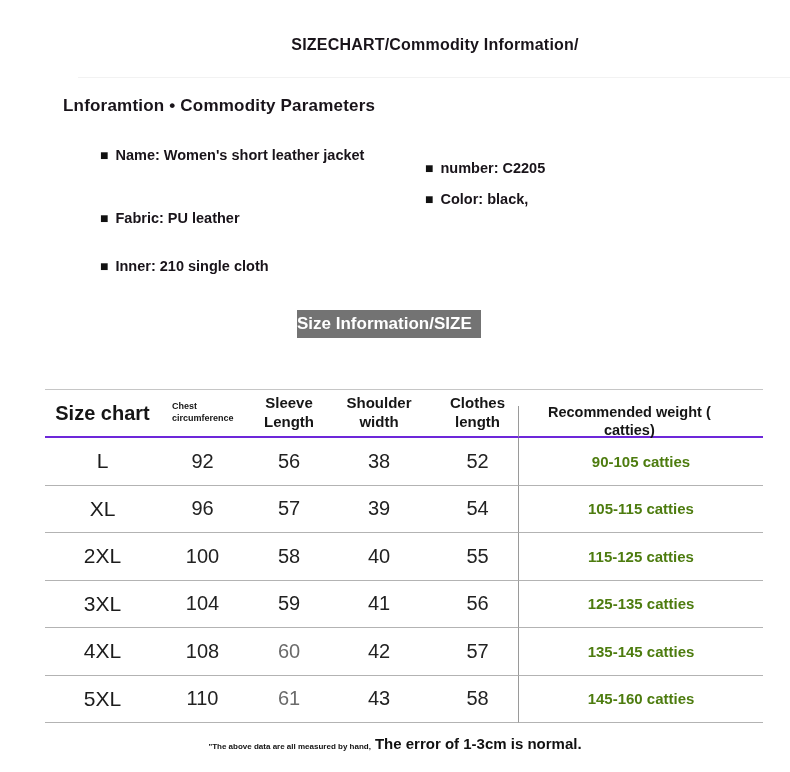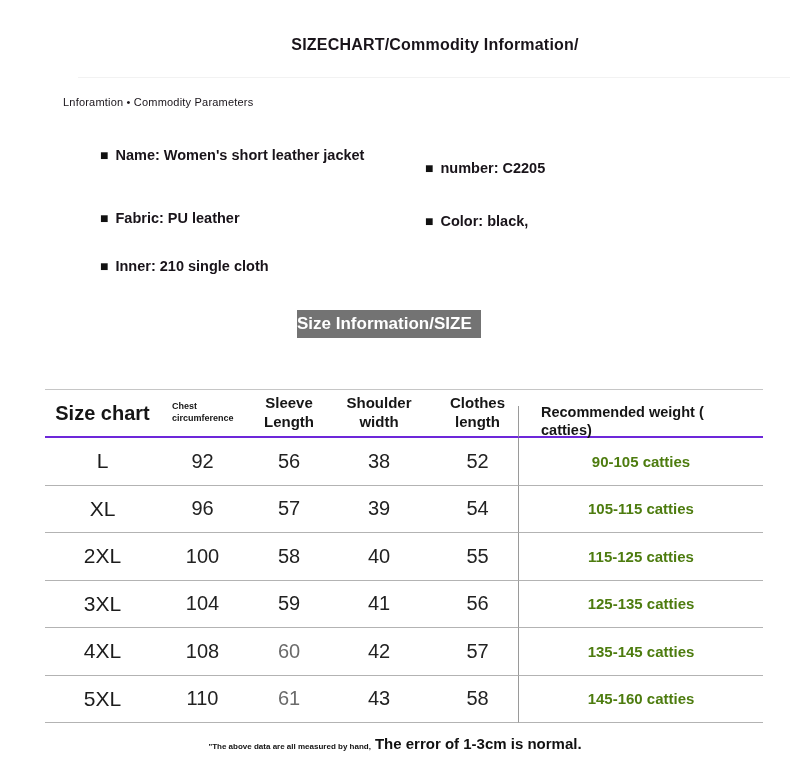--- a/index.html
+++ b/index.html
@@ -28,43 +28,43 @@
     letter-spacing: 0.2px;
   }
   .title-divider {
     position: absolute;
     top: 77px; left: 78px; right: 0;
     border-top: 1px solid #f2f2f2;
   }
   .section-heading {
     position: absolute;
     top: 96px; left: 63px;
-    font-size: 11px;
-    font-weight: 400;
+    font-size: 17px;
+    font-weight: 700;
     color: #19141a;
     letter-spacing: 0.2px;
   }
 
   
   .param {
     position: absolute;
     font-size: 14.5px;
     font-weight: 700;
     color: #19141a;
     line-height: 19px;
   }
   .param .bullet {
     font-size: 14px;
     margin-right: 7px;
     color: #111;
   }
   .param-name   { top: 146px; left: 100px; width: 268px; }
   .param-number { top: 159px; left: 425px; }
   .param-fabric { top: 209px; left: 100px; }
-  .param-color  { top: 212px; left: 425px; }
+  .param-color  { top: 190px; left: 425px; }
   .param-inner  { top: 257px; left: 100px; }
 
   
   .size-band {
     position: absolute;
     top: 310px; left: 297px;
     width: 184px; height: 28px;
     background: #737373;
     color: #ffffff;
     font-size: 17px;
@@ -95,22 +95,22 @@
     line-height: 1.25;
     white-space: pre-line;
     border-bottom: 2px solid #6d28d9;
     color: #161616;
   }
   .th-size { font-size: 20px; white-space: nowrap; }
   .th-chest { font-size: 9px; line-height: 1.3; text-align: left; justify-content: flex-start; padding-left: 12px; }
   .th-weight {
     font-size: 14.5px;
     justify-content: flex-start;
-    text-align: left;
-    padding-left: 22px;
+    text-align: center;
+    padding-left: 29px;
     margin-top: 16px;
   }
   .td {
     font-size: 20px;
     font-weight: 400;
     color: #222222;
     border-bottom: 1px solid #b3b3b3;
   }
   .td-size { font-size: 21px; color: #1c1c1c; }
   .td-weight { font-size: 15px; font-weight: 700; color: #4d7c0f; }

